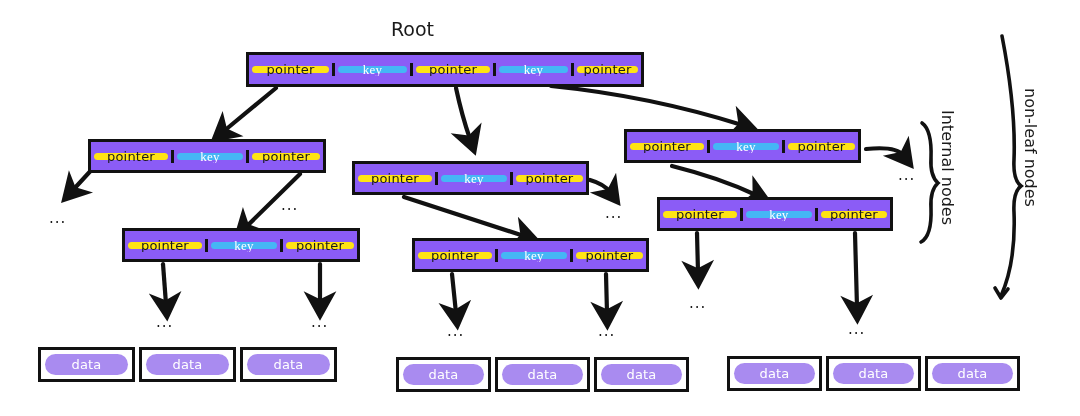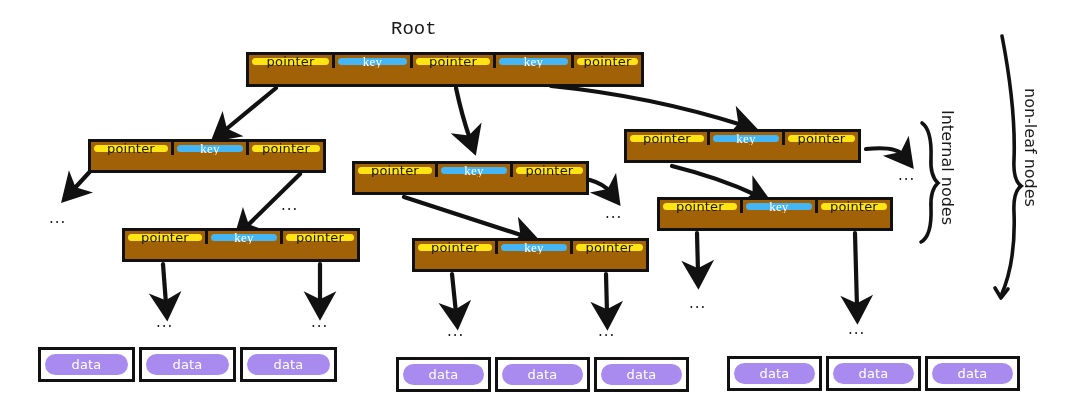--- a/index.html
+++ b/index.html
@@ -7,22 +7,22 @@
     width:1080px;height:416px;
     background:#ffffff;
     font-family:"DejaVu Sans", sans-serif;
     overflow:hidden;
     position:relative;
   }
   #stage{position:absolute;left:0;top:0;width:1080px;height:416px;}
   #svg-layer{position:absolute;left:0;top:0;width:1080px;height:416px;}
 
   
-  .node{position:absolute;display:flex;align-items:flex-start;
-        border:3px solid #111;background:#a16207;box-sizing:border-box;}
+  .node{position:absolute;display:flex;align-items:center;
+        border:3px solid #111;background:#8b5cf6;box-sizing:border-box;}
   .cell{position:relative;display:flex;align-items:center;justify-content:center;
         box-sizing:border-box;overflow:hidden;}
   .cell + .cell{border-left:3px solid #111;}
   .cell .fill{position:absolute;left:3px;right:3px;top:3px;bottom:3px;
               border-radius:11px;}
   .cell .txt{position:relative;z-index:2;font-size:13px;line-height:1;
              letter-spacing:.2px;}
   .cell.pointer .fill{background:#FFE414;}
   .cell.pointer .txt{color:#1a1a1a;}
   .cell.key .fill{background:#45B6F5;}
@@ -87,21 +87,21 @@
     </g>
 
     <g fill="none" stroke="#111" stroke-width="3.6" stroke-linecap="round">
       <path d="M922,123 Q932,130 931,158 Q930,176 938,183 Q930,190 931,208 Q932,236 921,242"></path>
       <path d="M1002,36 Q1016,108 1014,160 Q1013,180 1021,186 Q1013,192 1014,212
                Q1016,262 1001,296"></path>
       <path d="M995,288 L1001,298 L1008,289" stroke-linejoin="round"></path>
     </g>
   </svg>
 
-  <div class="label root-label" style="left:391px;top:18px;font-family:Liberation Mono, monospace;">Root</div>
+  <div class="label root-label" style="left:391px;top:18px;">Root</div>
 
   <div class="node" style="left:246px;top:52px;width:398px;height:35px;">
     <div class="cell pointer" style="width:83px;">
       <div class="fill"></div>
       <span class="txt">pointer</span>
     </div>
     <div class="cell key" style="width:78px;">
       <div class="fill"></div>
       <span class="txt">key</span>
     </div>

